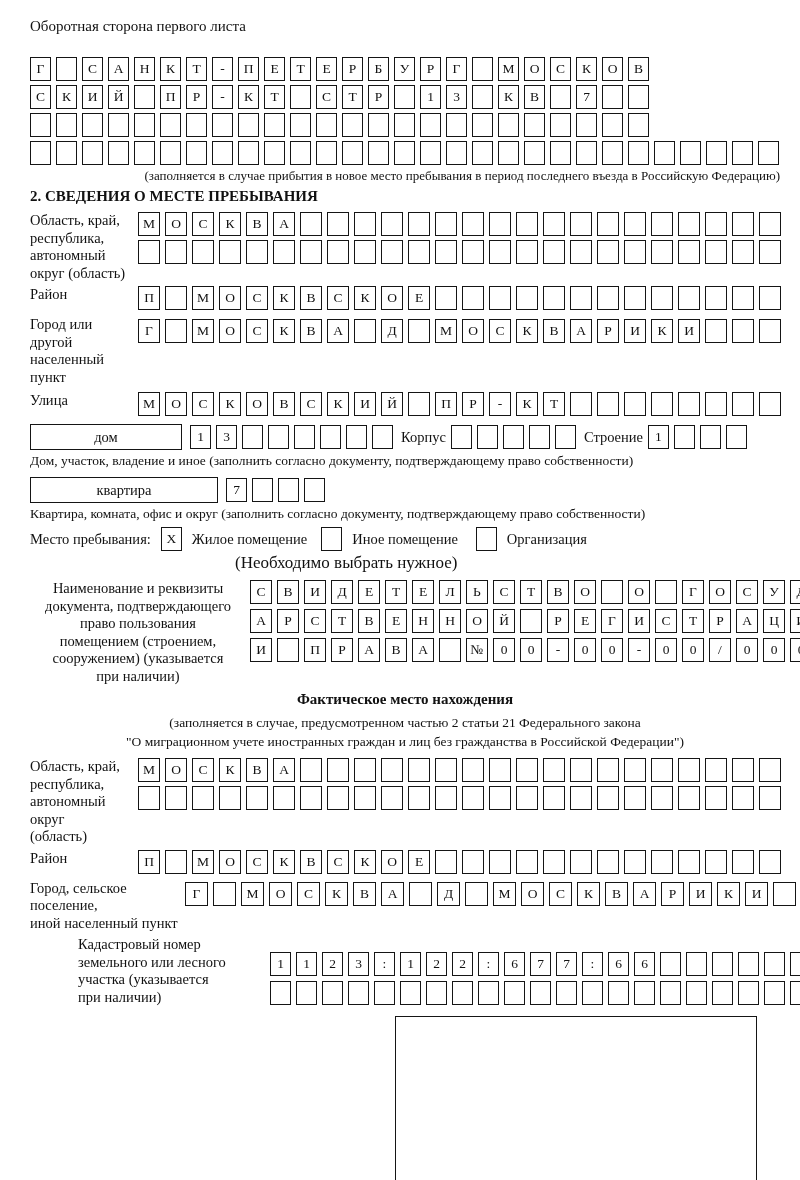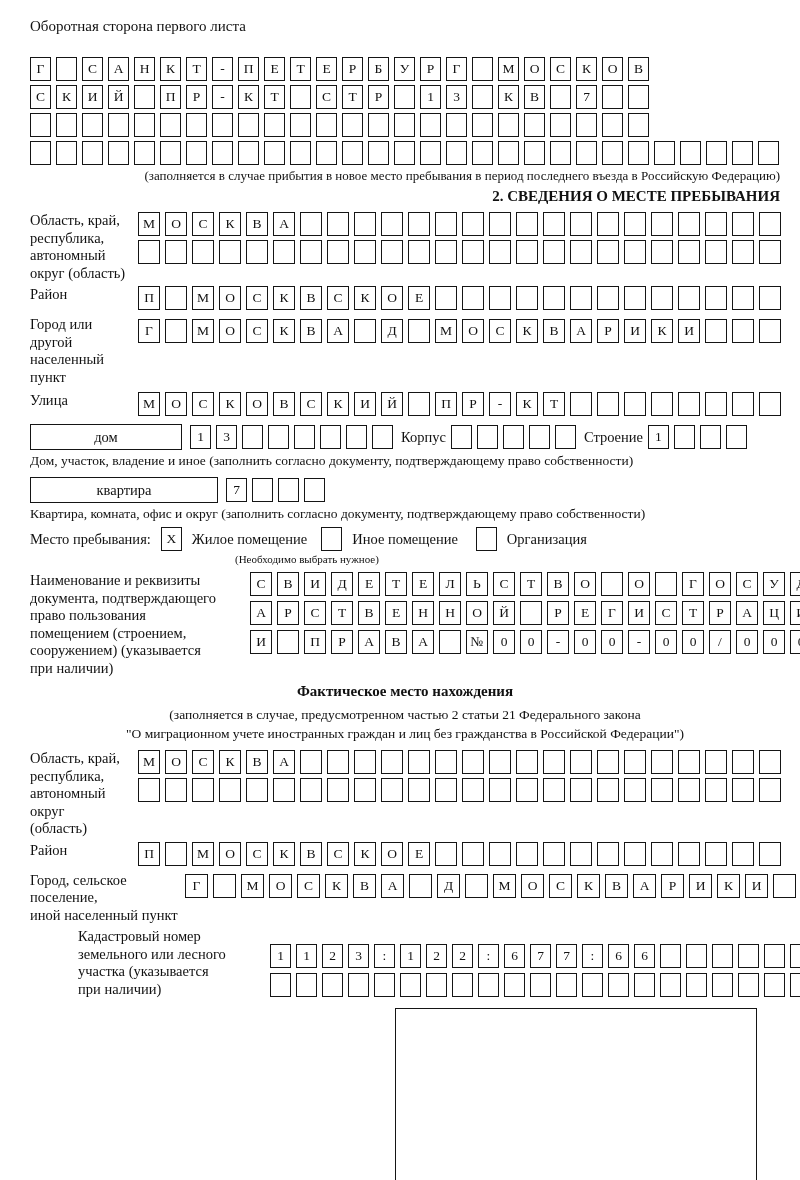--- a/index.html
+++ b/index.html
@@ -21,21 +21,21 @@
   .frow { display:flex; align-items:flex-start; }
   .label {
     flex:0 0 auto;
     font-size:14.5px;
     line-height:17.5px;
     white-space:pre-line;
     padding-right:4px;
   }
   .lw-addr  { flex-basis:136px; }
   .lw-area  { flex-basis:108px; }
-  .lw-doc   { flex-basis:220px; }
+  .lw-doc   { flex-basis:220px;text-align:center; }
   .lw-city2 { flex-basis:155px; }
   .lw-kad   { flex-basis:192px;margin-left:48px; }
   .rows { display:flex; flex-direction:column; gap:4px; }
   .cells { display:flex; gap:5px; }
   .cell {
     flex:0 0 auto;
     width:21px; height:24px;
     border:1.6px solid #151515;
     display:flex; align-items:center; justify-content:center;
     font-size:13.5px;
@@ -44,21 +44,21 @@
   .c22 .cell { width:22px; }
   .c23 .cell { width:23px; }
   .fullrow { margin-top:4px; }
   .caption {
     font-size:13px;
     text-align:right;
     margin:3px 0 4px;
   }
   .caption-left { font-size:13.5px; margin:3px 0 5px; }
   .sec-title {
-    text-align:right;
+    text-align:left;
     font-weight:bold;
     font-size:15px;
     margin:2px 0 7px;
   }
   .mb4 { margin-bottom:4px; }
   .mb6 { margin-bottom:6px; }
   .name-box {
     border:1.6px solid #151515;
     height:26px;
     display:flex; align-items:center; justify-content:center;
@@ -68,21 +68,21 @@
   .dom-box { width:152px; margin-right:8px; }
   .kv-box  { width:188px; margin-right:8px; }
   .inline-label { font-size:14.5px; line-height:26px; margin:0 5px 0 8px; }
   .specrow { display:flex; align-items:center; margin-top:8px; }
   .specrow .cells { align-items:center; }
   .mesto-row { display:flex; align-items:center; margin:2px 0 2px; }
   .mesto-row .lbl { font-size:14.5px; }
   .mesto-row .cell { margin:0 10px; }
   .mesto-row .gap2 { margin-left:14px; }
   .mesto-row .gap3 { margin-left:18px; }
-  .mesto-note { font-size:11px; margin:0 0 7px 205px; }
+  .mesto-note { font-size:17px; margin:0 0 7px 205px; }
   .fact-title { text-align:center; font-weight:bold; font-size:15px; margin:6px 0 7px; }
   .fact-cap { text-align:center; font-size:13.5px; margin-bottom:3px; }
   .fact-cap2 { margin-bottom:8px; }
   .stamp-wrap { margin-left:365px; width:372px; margin-top:10px; }
   .stamp-box {
     width:362px; height:174px;
     border:1.6px solid #151515;
     background:#fff;
   }
 </style>

